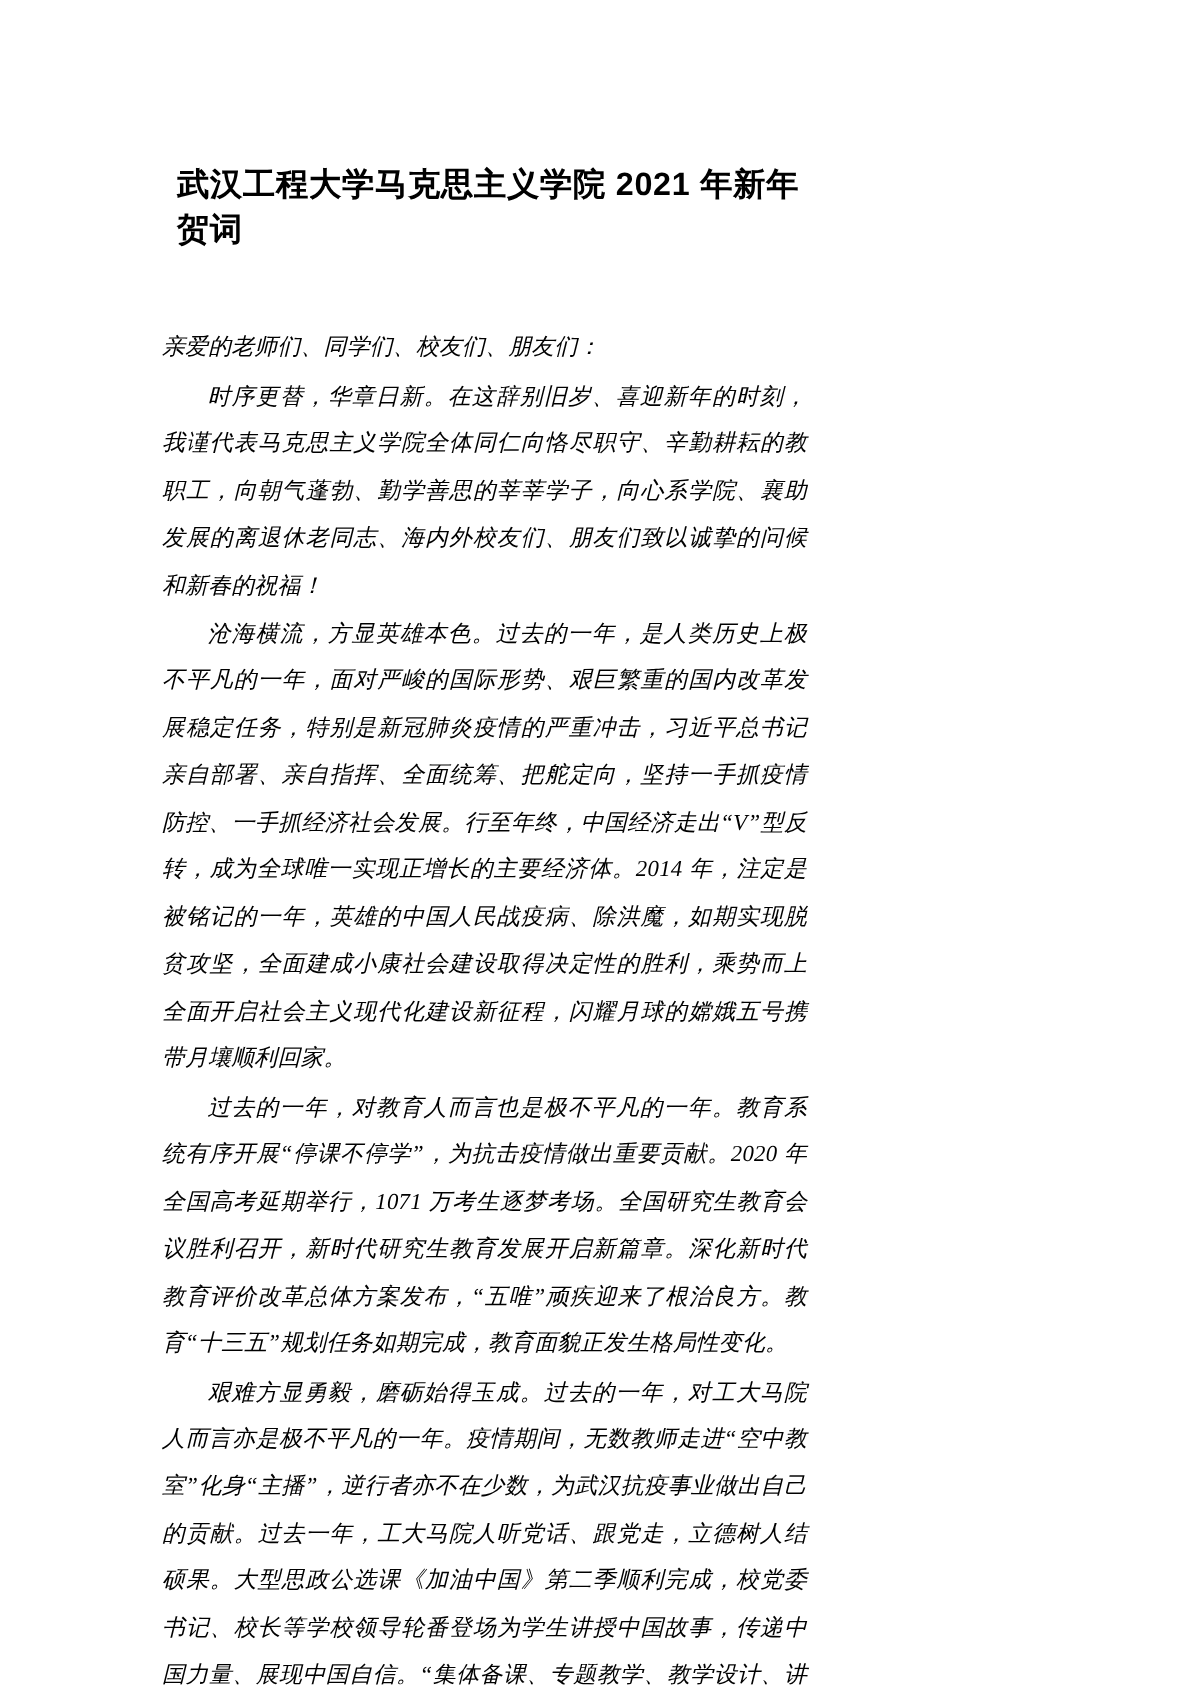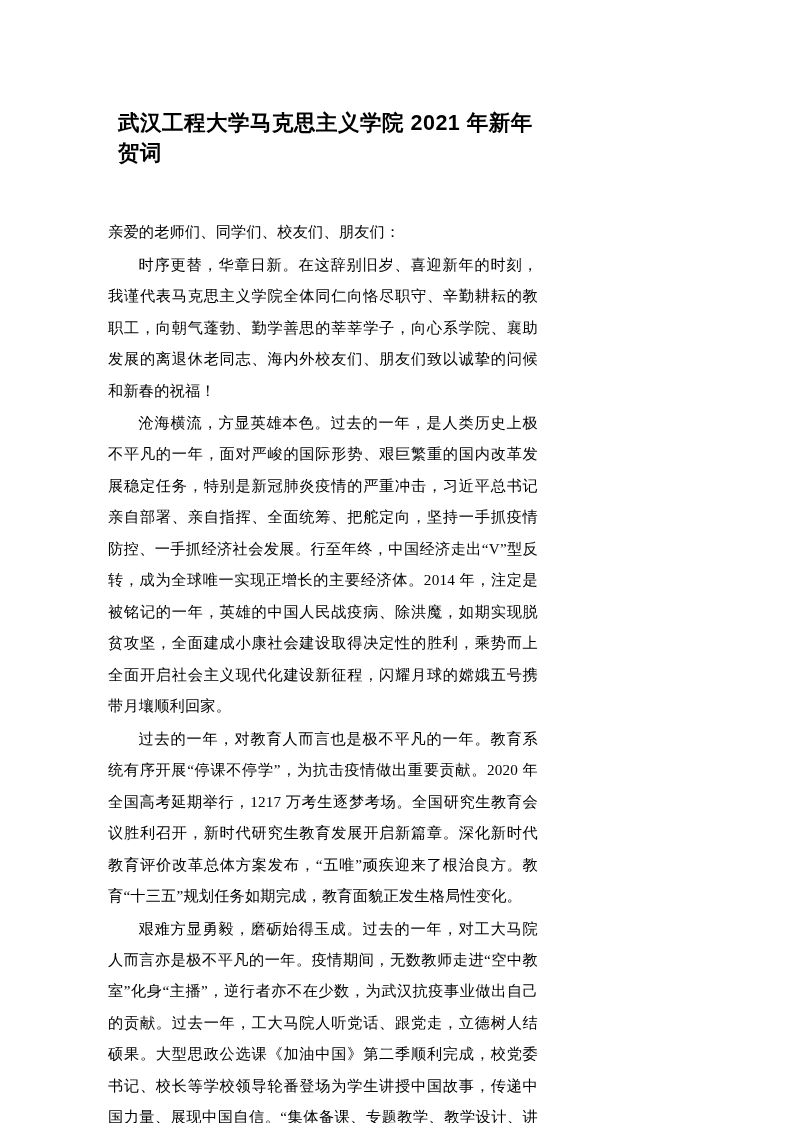--- a/index.html
+++ b/index.html
@@ -34,36 +34,37 @@
   .body-block {
     margin-top: 48px;
   }
   p.para {
     font-size: 15.2px;
     line-height: 2.07;
     margin: 0 0 1px 0;
     text-align: justify;
     text-justify: inter-ideograph;
     letter-spacing: 0.2px;
+    font-style: italic;
   }
   p.indent {
     text-indent: 2em;
   }
   p.noindent {
     text-indent: 0;
   }
 </style>
 </head>
 <body>
 
 <div class="page">
 
   <h1 class="doc-title">武汉工程大学马克思主义学院 2021 年新年贺词</h1>
 
   <div class="body-block">
     <p class="para noindent">亲爱的老师们、同学们、校友们、朋友们：</p>
     <p class="para indent">时序更替，华章日新。在这辞别旧岁、喜迎新年的时刻，我谨代表马克思主义学院全体同仁向恪尽职守、辛勤耕耘的教职工，向朝气蓬勃、勤学善思的莘莘学子，向心系学院、襄助发展的离退休老同志、海内外校友们、朋友们致以诚挚的问候和新春的祝福！</p>
     <p class="para indent">沧海横流，方显英雄本色。过去的一年，是人类历史上极不平凡的一年，面对严峻的国际形势、艰巨繁重的国内改革发展稳定任务，特别是新冠肺炎疫情的严重冲击，习近平总书记亲自部署、亲自指挥、全面统筹、把舵定向，坚持一手抓疫情防控、一手抓经济社会发展。行至年终，中国经济走出“V”型反转，成为全球唯一实现正增长的主要经济体。2014 年，注定是被铭记的一年，英雄的中国人民战疫病、除洪魔，如期实现脱贫攻坚，全面建成小康社会建设取得决定性的胜利，乘势而上全面开启社会主义现代化建设新征程，闪耀月球的嫦娥五号携带月壤顺利回家。</p>
-    <p class="para indent">过去的一年，对教育人而言也是极不平凡的一年。教育系统有序开展“停课不停学”，为抗击疫情做出重要贡献。2020 年全国高考延期举行，1217 万考生逐梦考场。全国研究生教育会议胜利召开，新时代研究生教育发展开启新篇章。深化新时代教育评价改革总体方案发布，“五唯”顽疾迎来了根治良方。教育“十三五”规划任务如期完成，教育面貌正发生格局性变化。</p>
+    <p class="para indent">过去的一年，对教育人而言也是极不平凡的一年。教育系统有序开展“停课不停学”，为抗击疫情做出重要贡献。2020 年全国高考延期举行，1071 万考生逐梦考场。全国研究生教育会议胜利召开，新时代研究生教育发展开启新篇章。深化新时代教育评价改革总体方案发布，“五唯”顽疾迎来了根治良方。教育“十三五”规划任务如期完成，教育面貌正发生格局性变化。</p>
     <p class="para indent">艰难方显勇毅，磨砺始得玉成。过去的一年，对工大马院人而言亦是极不平凡的一年。疫情期间，无数教师走进“空中教室”化身“主播”，逆行者亦不在少数，为武汉抗疫事业做出自己的贡献。过去一年，工大马院人听党话、跟党走，立德树人结硕果。大型思政公选课《加油中国》第二季顺利完成，校党委书记、校长等学校领导轮番登场为学生讲授中国故事，传递中国力量、展现中国自信。“集体备课、专题教学、教学设计、讲义编写和教学竞赛” 五位一体的教学改革发展模式初步形成。1 名青年教师荣获校青年教师教学基本功竞赛文科组 1 等奖。3 名应届生顺利攻读博士学位。过去一年，工大马院人科研实力进一步增强。荣获国家社科基金 1 项，教育部人文社科项目 1 项，湖北省社科基金项目 3 项，湖北省中青年马克思主义理论家培育计划 1 人，省教育科学规划项目 1 项，省教育厅一般项目 1 项，科研进账 55 余万元。教师公开发表论文核心论文 13 篇，被《中国社会科学文摘》全文</p>
   </div>
 
 </div>
 
 </body></html>

